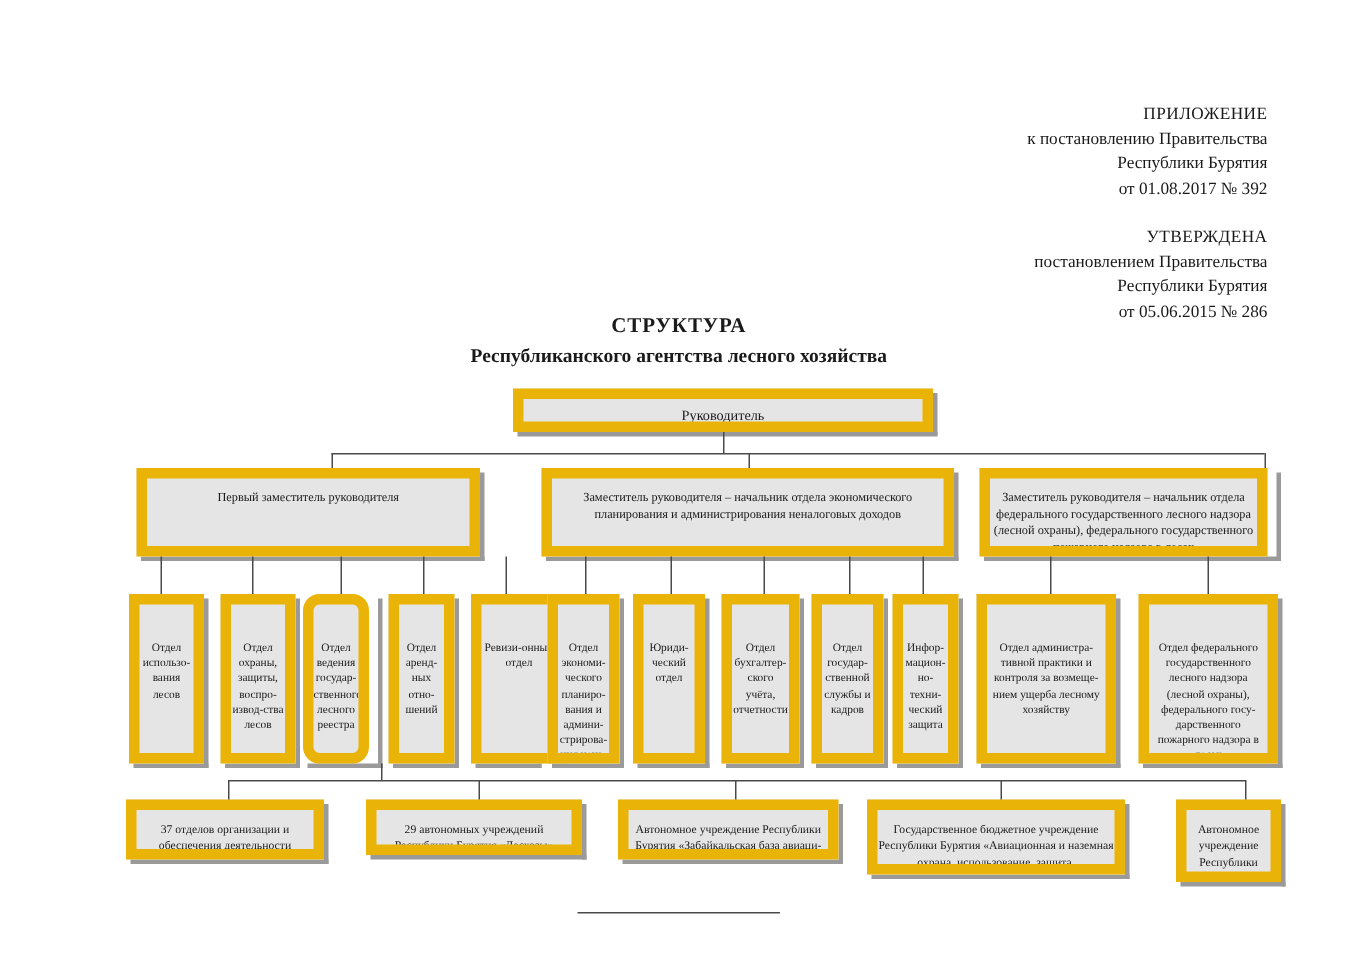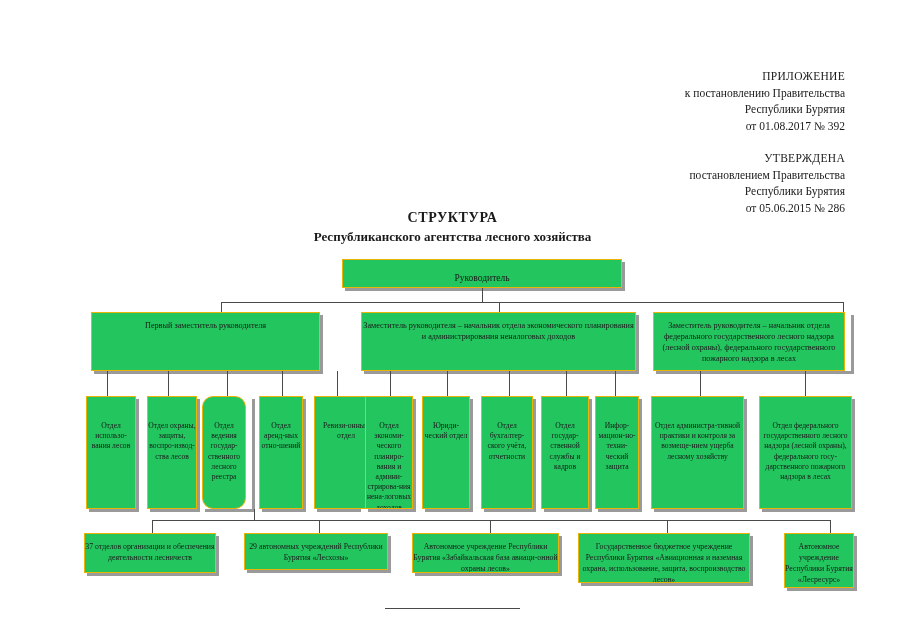--- a/index.html
+++ b/index.html
@@ -46,22 +46,22 @@
   }
   .doc-title .line2 {
     font-size: 13px;
     line-height: 19px;
   }
 
   
   .node {
     position: absolute;
     box-sizing: border-box;
-    border: 1px solid #eab308;
-    background: #22c55e;
+    border: 7px solid #eab308;
+    background: #e5e5e5;
     display: flex;
     align-items: flex-start;
     justify-content: center;
     text-align: center;
     overflow: hidden;
   }
   .node > span {
     display: block;
     width: 100%;
   }

